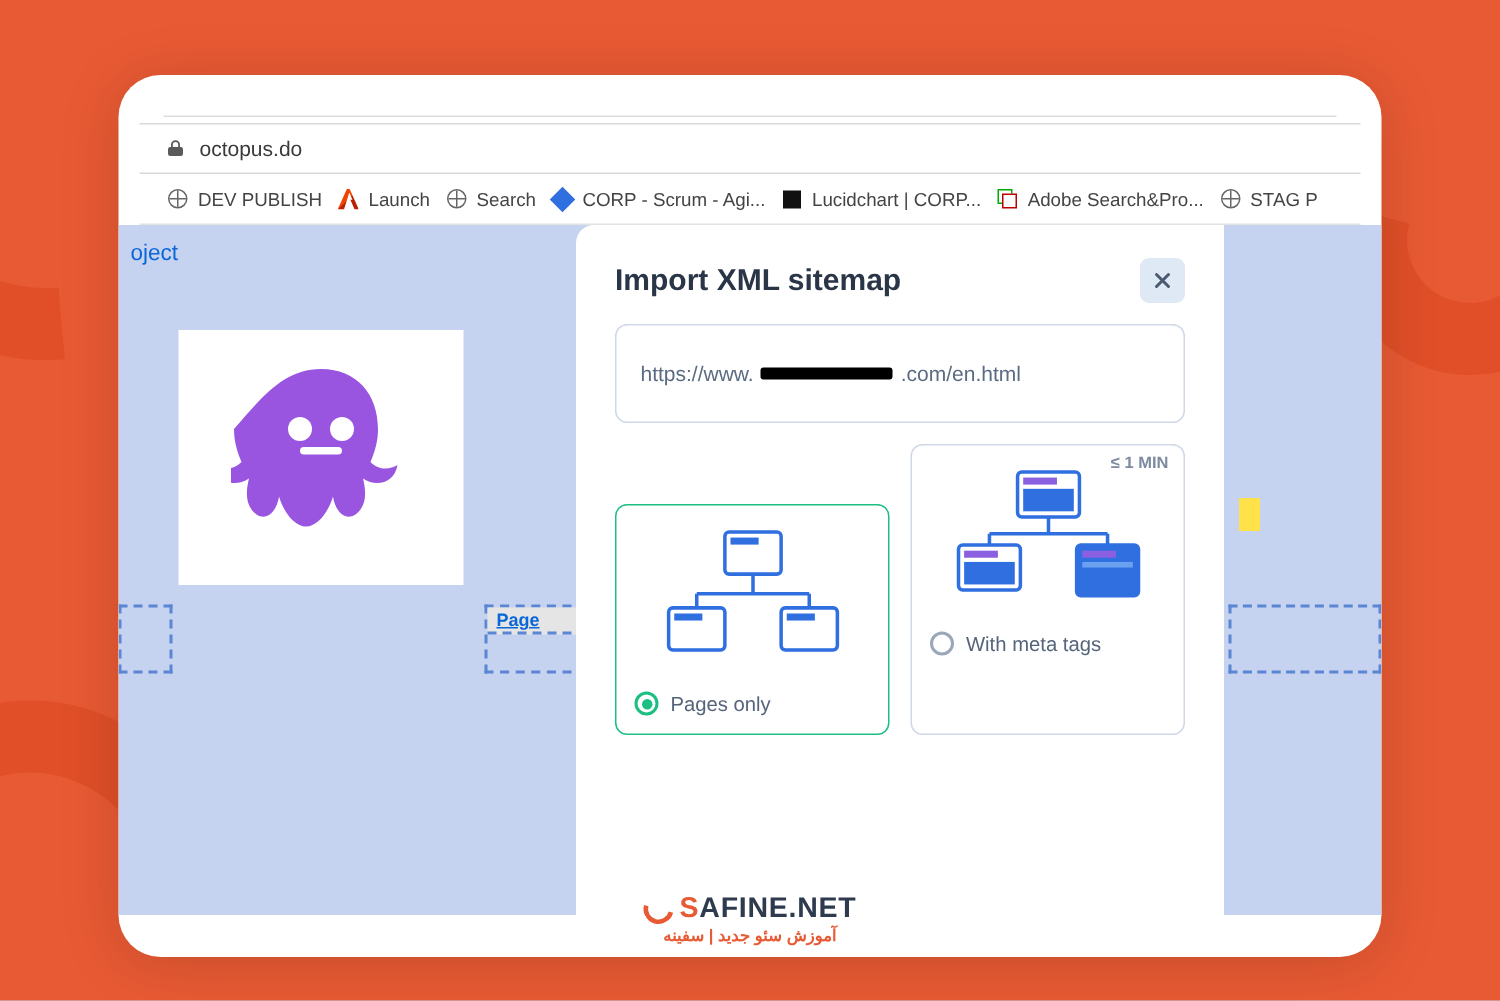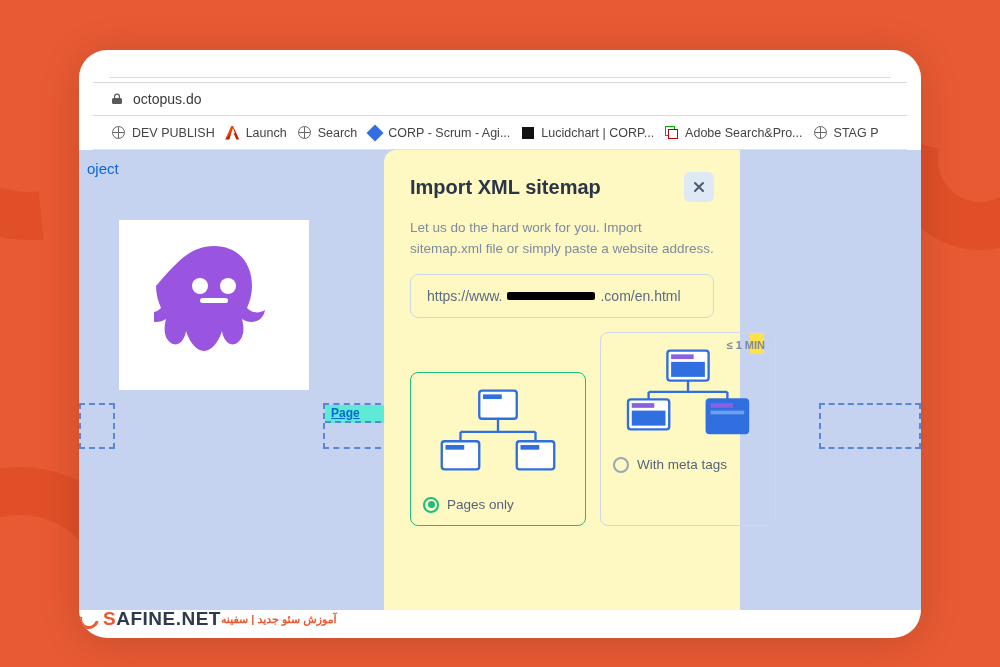--- a/index.html
+++ b/index.html
@@ -100,21 +100,21 @@
     color:#0b66d8; font-weight:400; font-size:15px;
   }
   .page-node {
     position:absolute;
     left:244px; top:253px;
     width:110px; height:46px;
     border:2px dashed #5a86d3;
     background:#c5d2f0;
   }
   .page-node .hdr {
-    background:#5eead4;
+    background:#e5e5e5;
     border-bottom:2px dashed #5a86d3;
     padding:1px 6px;
     font-size:12px; font-weight:700; color:#0b66d8;text-decoration:underline;
   }
   .page-strip-l, .page-strip-r {
     position:absolute; top:253px; height:46px;
     border:2px dashed #5a86d3; background:#c5d2f0;
   }
   .page-strip-l { left:0; width:36px; }
   .page-strip-r { right:0; left:740px; }
@@ -126,23 +126,23 @@
     background:#fff;
     display:flex; align-items:center; justify-content:center;
   }
   .octo { fill:#9a55e0; }
   .octo .eye { fill:#fff; }
 
   
   .modal {
     position:absolute;
     left:305px; top:0px;
-    width:356px;
+    width:432px;
     height:460px;
-    background:#fef9c3;
+    background:#ffffff;
     border-radius:12px 0 0 0;
     padding:22px 26px 10px 26px;
   }
   .modal-head { display:flex; align-items:center; justify-content:space-between; }
   .modal-title { font-size:20px; font-weight:700; color:#2a3648; }
   .modal-close {
     width:30px; height:30px; border-radius:6px;
     display:flex; align-items:center; justify-content:center;
     background:#dfe9f5; color:#4a5a70; font-size:16px; cursor:pointer;
   }
@@ -152,42 +152,42 @@
   .radio { width:16px; height:16px; border:2px solid #9aa7b8; border-radius:50%; display:flex; align-items:center; justify-content:center;}
   .radio.sel { border-color:#1bbf82; }
   .radio.sel::after { content:""; width:7px; height:7px; border-radius:50%; background:#1bbf82; }
   .yellow-cursor {
     position:absolute; right:-24px; top:182px;
     width:14px; height:22px; background:#ffe14a;
   }
   .url-box {
     margin-top:14px;
     border:1.5px solid #cfd8e6; border-radius:8px;
-    padding:13px 16px;
+    padding:24px 16px;
     font-size:14px; color:#5b6b82;
     display:flex; align-items:center; gap:2px;
   }
   .redact { display:inline-block; width:88px; height:8px; background:#000; border-radius:2px; margin:0 3px; }
   .choice-row { display:flex; gap:14px; margin-top:14px; }
   .choice {
     flex:1; border:1.5px solid #cfd8e6; border-radius:8px;
     padding:10px 12px 12px; position:relative;
     cursor:pointer;
   }
   .choice.sel { border-color:#1bbf82;margin-top:40px; }
   .eta { position:absolute; right:10px; top:6px; font-size:11px; color:#7d8aa0; font-weight:700;}
   .illus { height:108px; display:flex; align-items:center; justify-content:center; }
   .illus svg { width:150px; }
   .choice-foot { display:flex; align-items:center; gap:8px; margin-top:6px; color:#55647a; font-size:13.5px;}
   .choice-foot .radio.sel { } 
 
   
   .safine {
     position:absolute; left:0; right:0; bottom:8px;
-    display:flex; flex-direction:row; align-items:center;
+    display:flex; flex-direction:column; align-items:center;
     font-weight:700;
   }
   .safine .brand { display:flex; align-items:center; gap:4px; }
   .safine .swish {
     width:20px; height:20px; border:3px solid #e85a33; border-radius:50%;
     border-right-color:transparent; border-top-color:transparent;
     transform:rotate(-30deg);
   }
   .safine .name { font-size:19px; letter-spacing:.5px; color:#2e3a4d; }
   .safine .name b { color:#e85a33; }
@@ -286,21 +286,20 @@
 
     <div class="modal">
       <div class="modal-head">
         <div class="modal-title">Import XML sitemap</div>
         <div class="modal-close">
           <svg width="14" height="14" viewBox="0 0 14 14">
               <path stroke="#4a5a70" stroke-width="2" stroke-linecap="round" d="M3 3l8 8M11 3l-8 8"></path>
             </svg>
         </div>
       </div>
-      <div class="modal-desc">Let us do the hard work for you. Import sitemap.xml file or simply paste a website address.</div>
 
 
       <span class="yellow-cursor"></span>
 
       <div class="url-box">
         <span>https://www.</span>
         <span class="redact"></span>
         <span>.com/en.html</span>
       </div>
 

